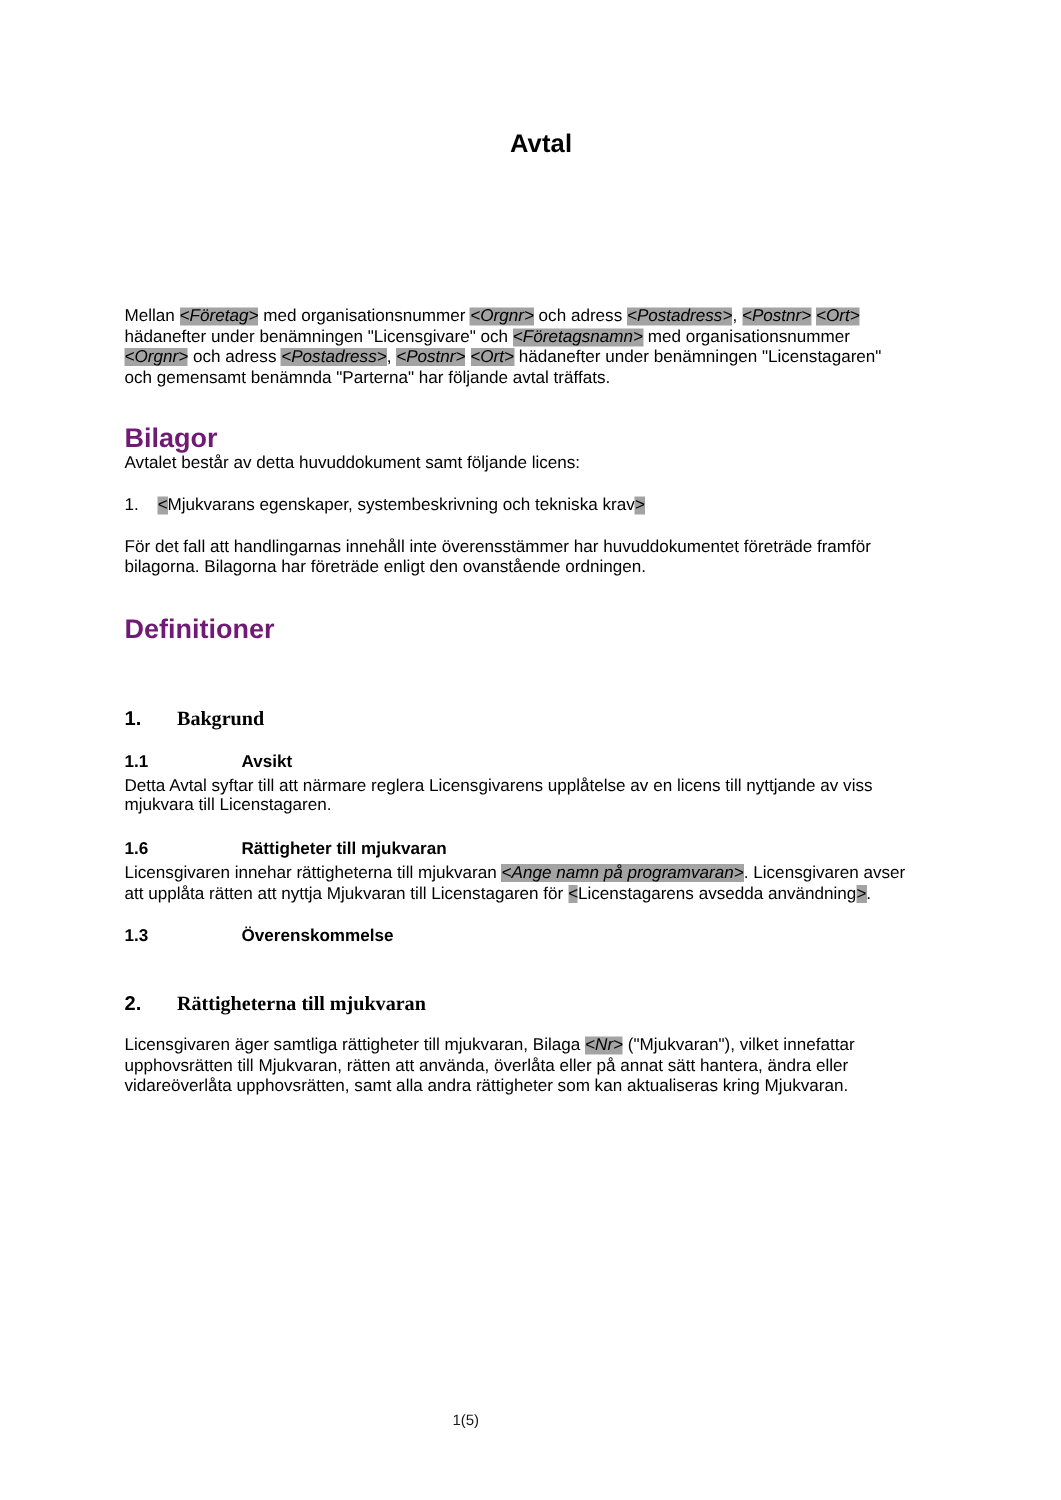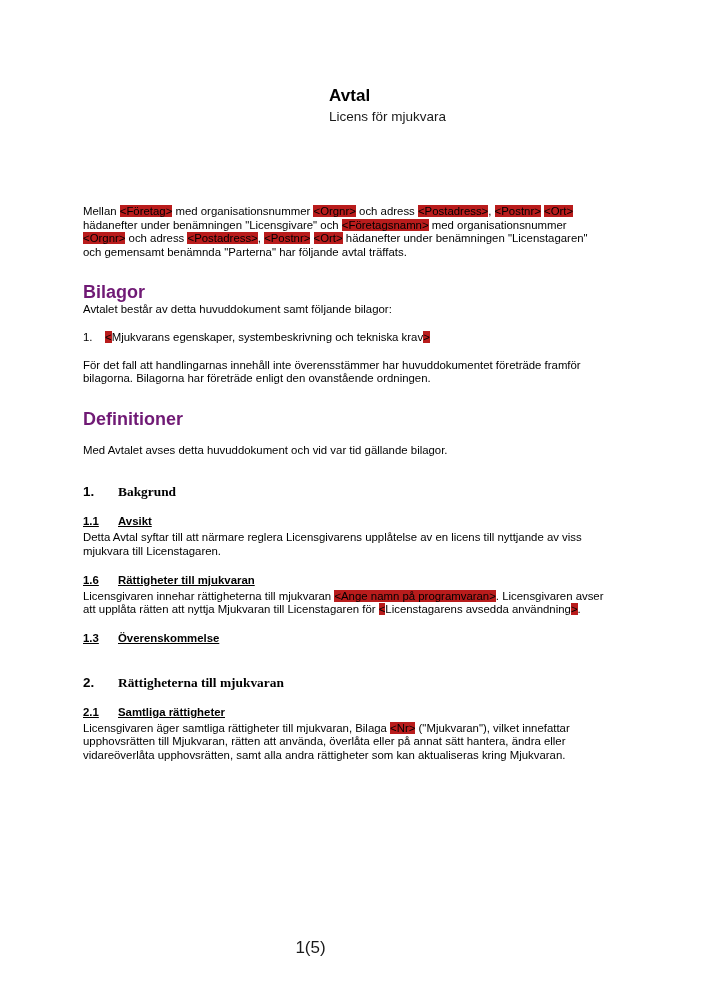--- a/index.html
+++ b/index.html
@@ -23,21 +23,21 @@
     top: 0;
     width: 707px;
     height: 1000px;
     background: #ffffff;
     overflow: hidden;
   }
 
   
   .doc-header {
     position: absolute;
-    left: 329px;
+    left: 340px;
     top: 86px;
     width: 260px;
   }
   .doc-title {
     font-size: 17px;
     font-weight: bold;
     line-height: 20px;
     letter-spacing: 0.1px;
     margin: 0;
     color: #000;
@@ -94,97 +94,95 @@
   .section-head .ttl { flex: 1 1 auto; font-family: Liberation Serif, serif; }
 
   
   .subsection-head {
     display: flex;
     align-items: flex-start;
     font-size: 11.4px;
     font-weight: bold;
     line-height: 14px;
     margin: 0 0 3px 0;
-    text-decoration: underline;
   }
   .subsection-head .num {
     width: 35px;
     flex: 0 0 35px;
   }
-  .subsection-head .ttl { flex: 1 1 auto; }
+  .subsection-head .ttl { flex: 1 1 auto; margin-left: 43px; }
 
   
   .list-item {
     display: flex;
     align-items: baseline;
     font-size: 11.4px;
     line-height: 13.6px;
     margin: 0;
   }
   .list-item .num {
     width: 22px;
     flex: 0 0 22px;
   }
   .list-item .txt { flex: 1 1 auto; }
 
   
   .hl {
-    background-color: #b91c1c;
+    background-color: #a3a3a3;
     color: #000;
+    font-style: italic;
   }
 
   
   .doc-footer {
     position: absolute;
     left: 0;
     top: 941px;
     width: 621px;
     text-align: center;
-    font-size: 17px;
+    font-size: 10px;
     line-height: 14px;
     color: #1a1a1a;
   }
 </style>
 </head>
 <body>
 
 <div class="page">
 
   <div class="doc-header">
     <div class="doc-title">Avtal</div>
-    <div class="doc-subtitle">Licens för mjukvara</div>
   </div>
 
   <div class="doc-body">
 
     <p class="para"><span>Mellan </span><span class="hl">&lt;Företag&gt;</span><span> med organisationsnummer </span><span class="hl">&lt;Orgnr&gt;</span><span> och adress </span><span class="hl">&lt;Postadress&gt;</span><span>, </span><span class="hl">&lt;Postnr&gt;</span><span> </span><span class="hl">&lt;Ort&gt;</span><span> hädanefter under benämningen "Licensgivare" och </span><span class="hl">&lt;Företagsnamn&gt;</span><span> med organisationsnummer </span><span class="hl">&lt;Orgnr&gt;</span><span> och adress </span><span class="hl">&lt;Postadress&gt;</span><span>, </span><span class="hl">&lt;Postnr&gt;</span><span> </span><span class="hl">&lt;Ort&gt;</span><span> hädanefter under benämningen "Licenstagaren" och gemensamt benämnda "Parterna" har följande avtal träffats.</span></p>
 
     <div class="gap-xl"></div>
 
     <h2 class="heading-1">Bilagor</h2>
-    <p class="para">Avtalet består av detta huvuddokument samt följande bilagor:</p>
+    <p class="para">Avtalet består av detta huvuddokument samt följande licens:</p>
 
     <div class="gap-m"></div>
 
     <div class="list-item">
       <span class="num">1.</span>
       <span class="txt"><span class="hl">&lt;</span><span>Mjukvarans egenskaper, systembeskrivning och tekniska krav</span><span class="hl">&gt;</span></span>
     </div>
 
     <div class="gap-m"></div>
 
     <p class="para">För det fall att handlingarnas innehåll inte överensstämmer har huvuddokumentet företräde framför bilagorna. Bilagorna har företräde enligt den ovanstående ordningen.</p>
 
     <div class="gap-xl"></div>
 
     <h2 class="heading-1">Definitioner</h2>
 
     <div class="gap-m"></div>
 
-    <p class="para">Med Avtalet avses detta huvuddokument och vid var tid gällande bilagor.</p>
 
     <div class="gap-xl"></div>
 
     <div class="section-head">
       <span class="num">1.</span>
       <span class="ttl">Bakgrund</span>
     </div>
 
     <div class="gap-s"></div>
 
@@ -211,24 +209,20 @@
 
     <div class="gap-xl"></div>
 
     <div class="section-head">
       <span class="num">2.</span>
       <span class="ttl">Rättigheterna till mjukvaran</span>
     </div>
 
     <div class="gap-s"></div>
 
-    <div class="subsection-head">
-      <span class="num">2.1</span>
-      <span class="ttl">Samtliga rättigheter</span>
-    </div>
     <p class="para"><span>Licensgivaren äger samtliga rättigheter till mjukvaran, Bilaga </span><span class="hl">&lt;Nr&gt;</span><span> ("Mjukvaran"), vilket innefattar upphovsrätten till Mjukvaran, rätten att använda, överlåta eller på annat sätt hantera, ändra eller vidareöverlåta upphovsrätten, samt alla andra rättigheter som kan aktualiseras kring Mjukvaran.</span></p>
 
   </div>
 
   <div class="doc-footer">
     <span>1(5)</span>
   </div>
 
 </div>
 

